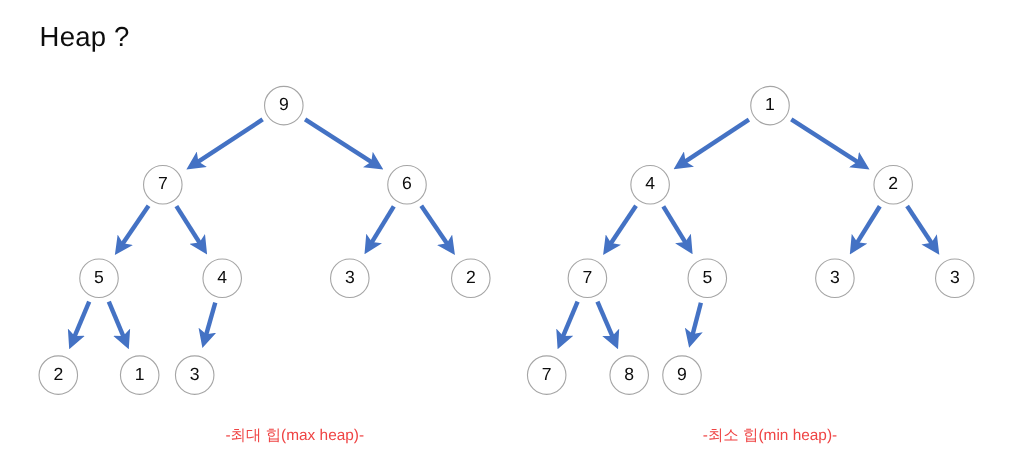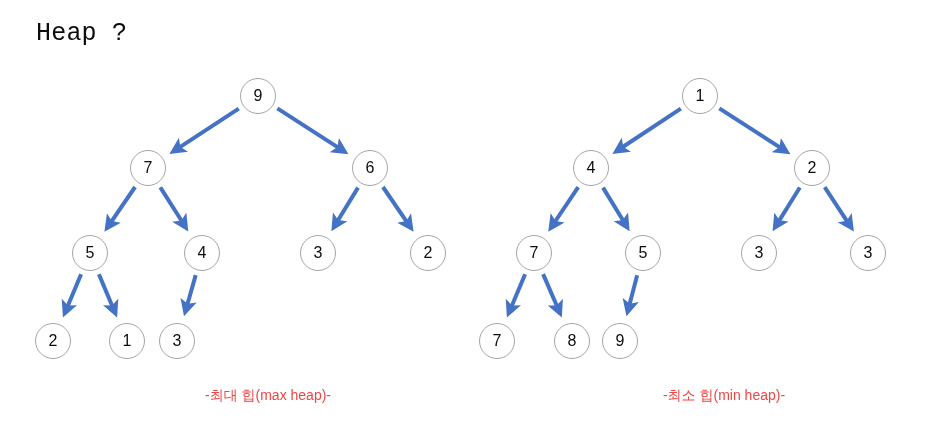--- a/index.html
+++ b/index.html
@@ -22,21 +22,20 @@
   }
   #page-title {
     position: absolute;
     left: 36px;
     top: 19px;
     font-size: 25px;
     line-height: 30px;
     letter-spacing: 0.2px;
     color: #0d0d0d;
     white-space: pre;
-    font-family: Liberation Mono, monospace;
   }
   .tree-svg {
     position: absolute;
     left: 0;
     top: 0;
     width: 940px;
     height: 424px;
     pointer-events: none;
   }
   .node {
@@ -117,16 +116,16 @@
       <div class="node" style="left: 534px; top: 253px;">7</div>
       <div class="node" style="left: 643px; top: 253px;">5</div>
       <div class="node" style="left: 759px; top: 253px;">3</div>
       <div class="node" style="left: 868px; top: 253px;">3</div>
       <div class="node" style="left: 497px; top: 341px;">7</div>
       <div class="node" style="left: 572px; top: 341px;">8</div>
       <div class="node" style="left: 620px; top: 341px;">9</div>
     </div>
   <div id="captions-layer">
       <div class="caption" style="left: 268px; top: 386px;">-최대 힙(max heap)-</div>
-      <div class="caption" style="left: 724px; top: 386px;">-최소 힙(min heap)-</div>
+      <div class="caption" style="left: 700px; top: 386px;">-최소 힙(min heap)-</div>
     </div>
 
 </div>
 
 </body></html>

